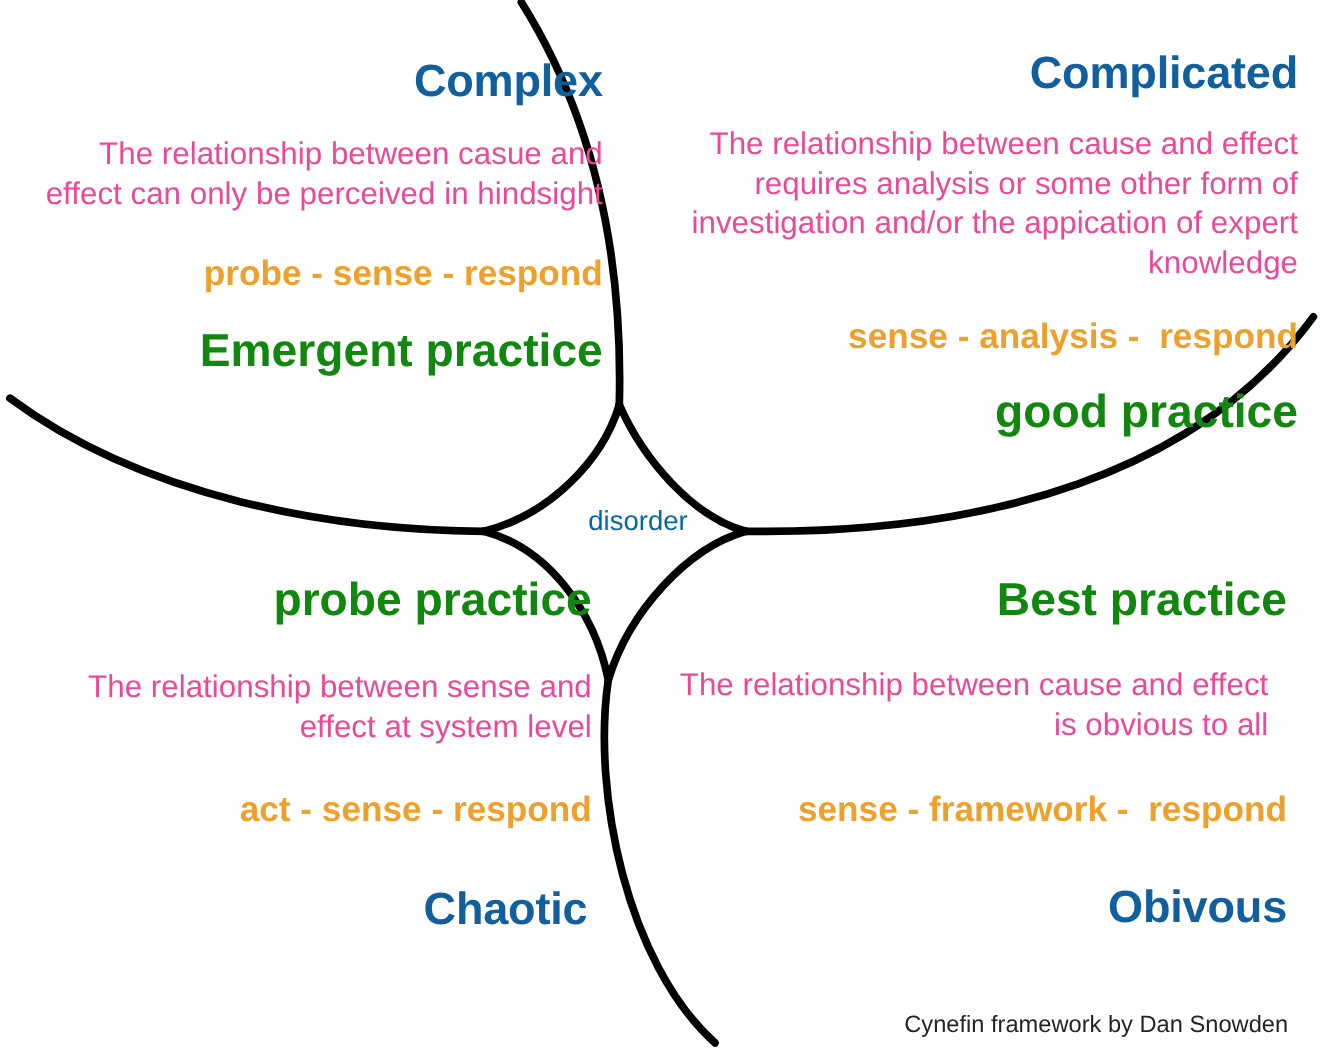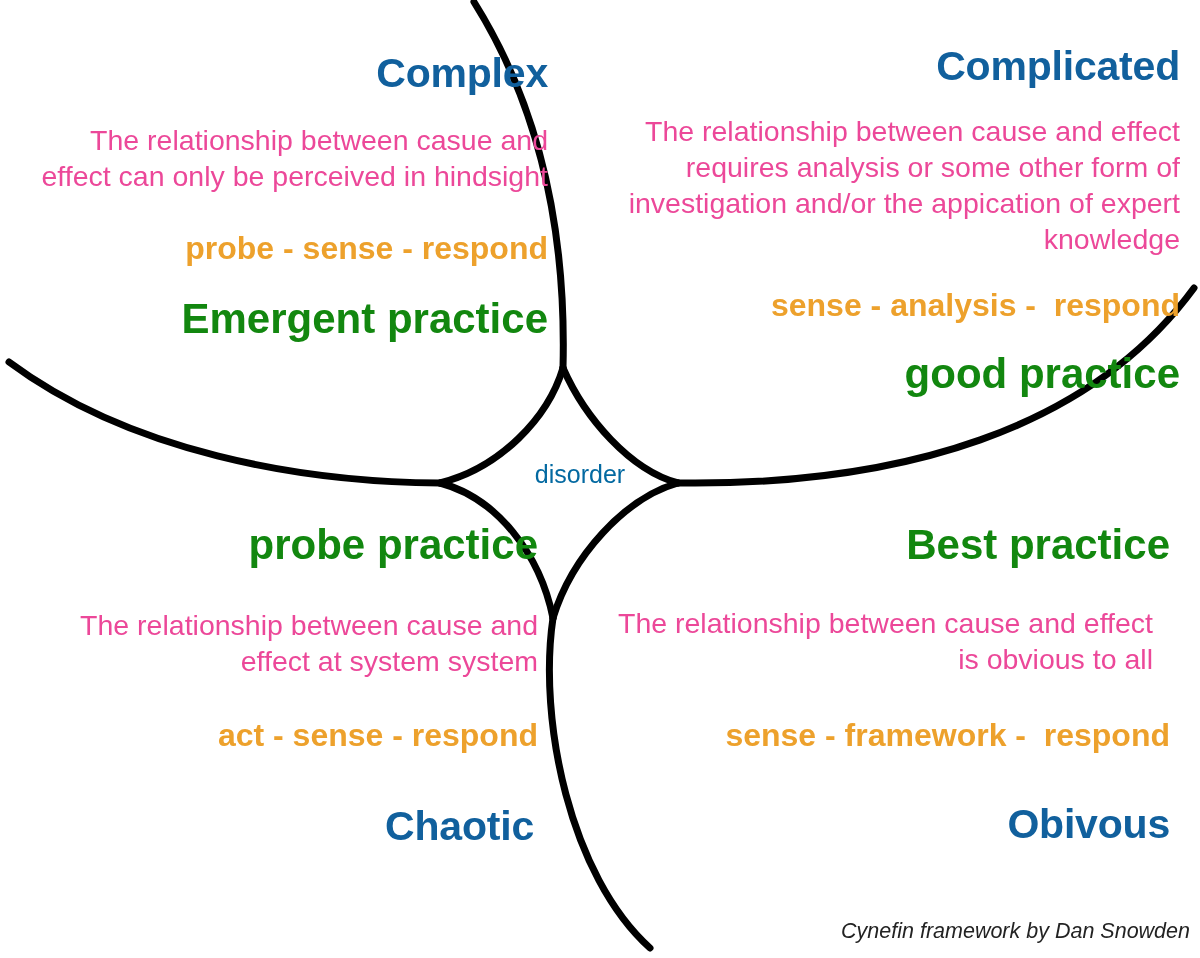--- a/index.html
+++ b/index.html
@@ -90,26 +90,25 @@
     left: 480px;
     top: 462px;
     width: 200px;
     text-align: center;
     font-size: 25px;
     color: #0369a1;
     line-height: 1;
   }
   #attribution {
     position: absolute;
-    right: 10px;
+    right: 29px;
     bottom: 14px;
     font-size: 21.5px;
     color: #232323;
     white-space: nowrap;
-    font-style: italic;
   }
 </style>
 </head>
 <body>
 
 <div id="canvas">
 
   <svg id="curves" viewBox="0 0 1200 958" width="1200" height="958" xmlns="http://www.w3.org/2000/svg">
     <g fill="none" stroke="#000000" stroke-width="7" stroke-linecap="round">
 
@@ -137,21 +136,21 @@
 
   <div class="quad" id="quad-complicated">
     <div class="domain-title">Complicated</div>
     <div class="desc">The relationship between cause and effect requires analysis or some other form of investigation and/or the appication of expert knowledge</div>
     <div class="action">sense - analysis -  respond</div>
     <div class="practice">good practice</div>
   </div>
 
   <div class="quad" id="quad-chaotic">
     <div class="practice">probe practice</div>
-    <div class="desc">The relationship between cause and effect at system system</div>
+    <div class="desc">The relationship between sense and effect at system level</div>
     <div class="action">act - sense - respond</div>
     <div class="domain-title">Chaotic</div>
   </div>
 
   <div class="quad" id="quad-obvious">
     <div class="practice">Best practice</div>
     <div class="desc">The relationship between cause and effect is obvious to all</div>
     <div class="action">sense - framework -  respond</div>
     <div class="domain-title">Obivous</div>
   </div>

